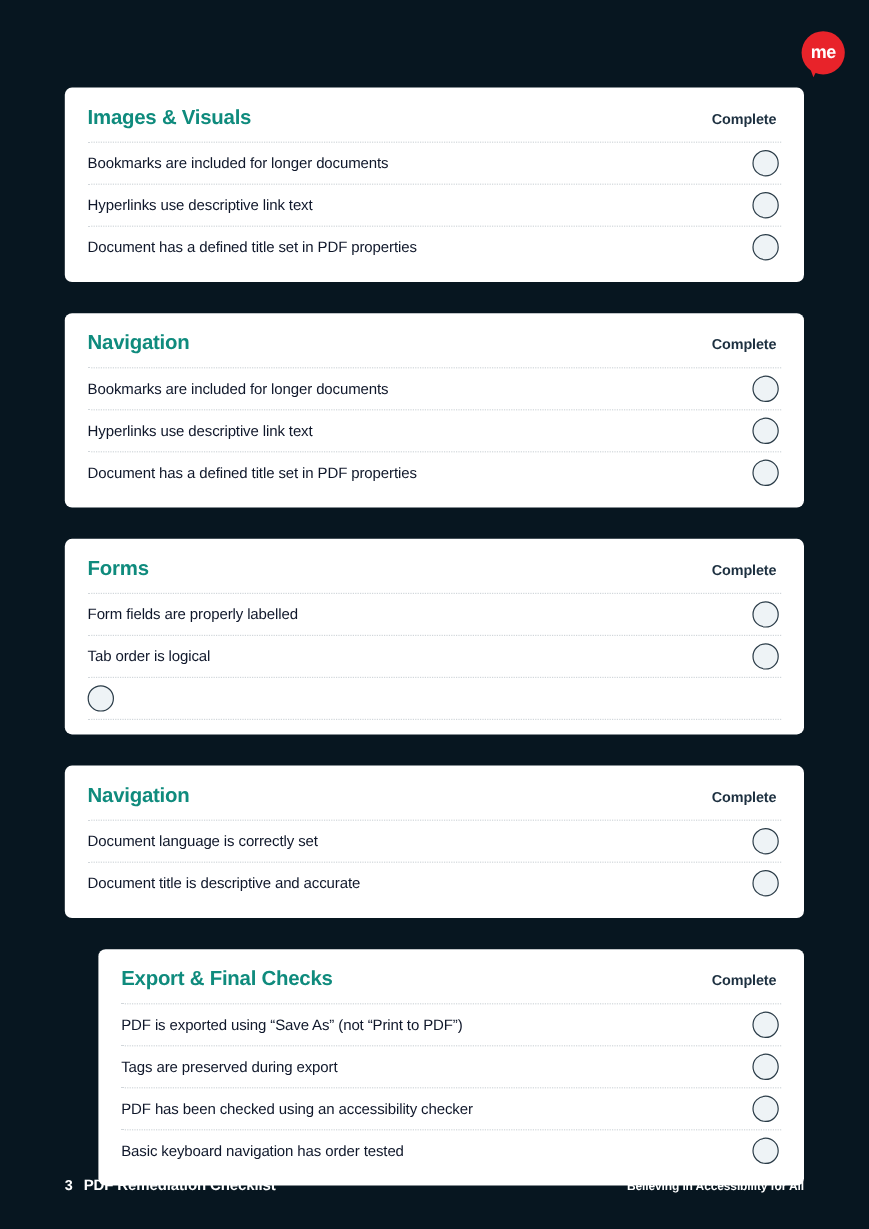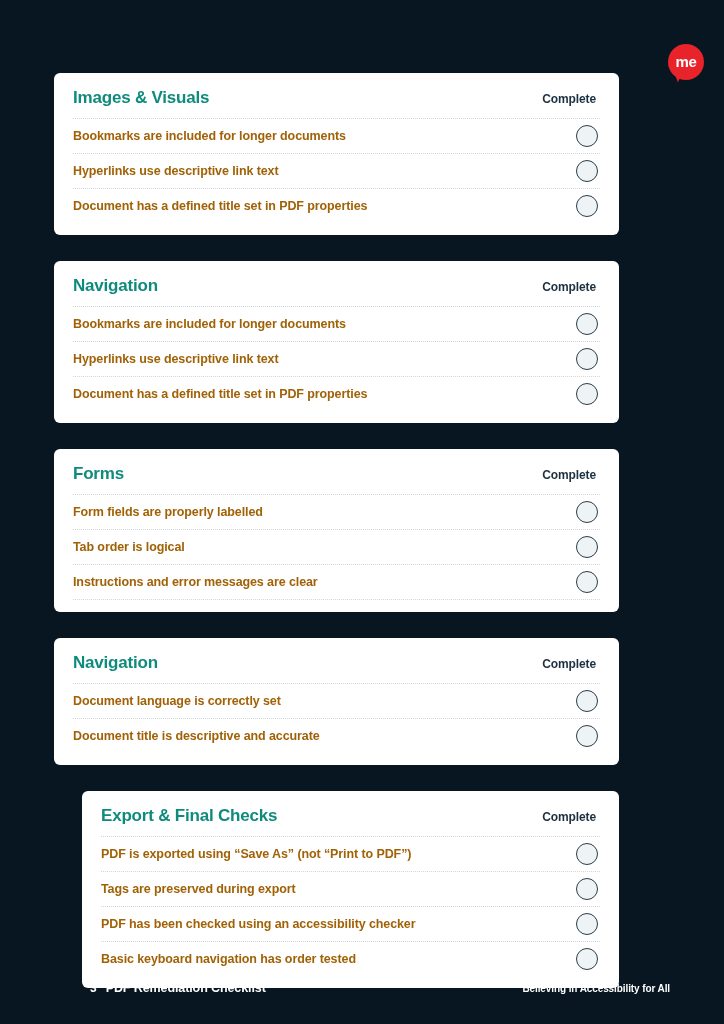--- a/index.html
+++ b/index.html
@@ -12,21 +12,21 @@
 
   body {
     background: #071620;
     font-family: "Liberation Sans", sans-serif;
     position: relative;
   }
 
   
   #brand-logo {
     position: absolute;
-    top: 44px;
+    top: 26px;
     left: 668px;
     width: 36px;
     height: 36px;
   }
   #brand-logo .bubble {
     position: absolute;
     inset: 0;
     background: #e8232a;
     border-radius: 50%;
   }
@@ -53,21 +53,21 @@
     letter-spacing: -0.4px;
     line-height: 1;
     padding-bottom: 1px;
   }
 
   
   #checklist {
     position: absolute;
     top: 73px;
     left: 54px;
-    width: 565px;
+    width: 616px;
   }
 
   .card {
     background: #ffffff;
     border-radius: 6px;
     padding: 0 19px;
     margin-bottom: 26px;
   }
   .card:last-child { margin-bottom: 0; margin-left: 28px; }
 
@@ -100,23 +100,23 @@
   }
 
   .check-row {
     display: flex;
     align-items: center;
     justify-content: space-between;
     height: 34px;
   }
 
   .check-text {
-    color: #a16207;
+    color: #0f172a;
     font-size: 12.5px;
-    font-weight: 700;
+    font-weight: 400;
     letter-spacing: -0.1px;
     line-height: 1.2;
   }
 
   .check-circle {
     width: 22px;
     height: 22px;
     border: 1.4px solid #2b3c48;
     border-radius: 50%;
     background: #eef3f6;
@@ -134,21 +134,20 @@
     top: 981px;
     display: flex;
     align-items: baseline;
     justify-content: space-between;
     color: #ffffff;
   }
   .footer-left {
     display: flex;
     align-items: baseline;
     gap: 9px;
-    margin-left: 36px;
   }
   .footer-page-number {
     font-size: 12px;
     font-weight: 700;
   }
   .footer-doc-title {
     font-size: 12.5px;
     font-weight: 600;
     letter-spacing: -0.1px;
   }
@@ -222,21 +221,20 @@
         <div class="check-text">Form fields are properly labelled</div>
         <div class="check-circle"></div>
       </div>
       <div class="divider"></div>
       <div class="check-row">
         <div class="check-text">Tab order is logical</div>
         <div class="check-circle"></div>
       </div>
       <div class="divider"></div>
       <div class="check-row">
-        <div class="check-text">Instructions and error messages are clear</div>
         <div class="check-circle"></div>
       </div>
       <div class="divider"></div>
       <div class="card-tail"></div>
     </div>
     <div class="card">
       <div class="card-header">
         <div class="card-title">Navigation</div>
         <div class="complete-label">Complete</div>
       </div>

